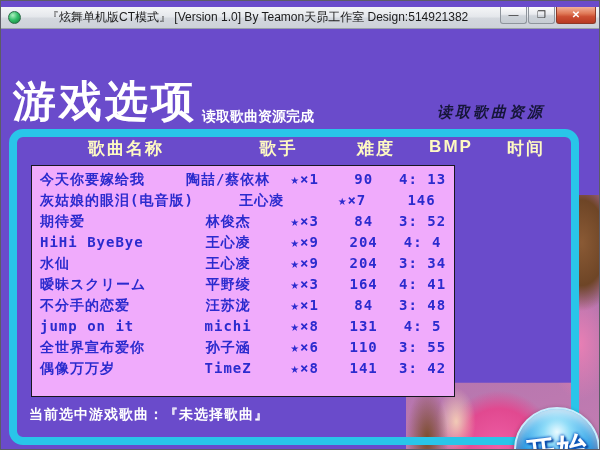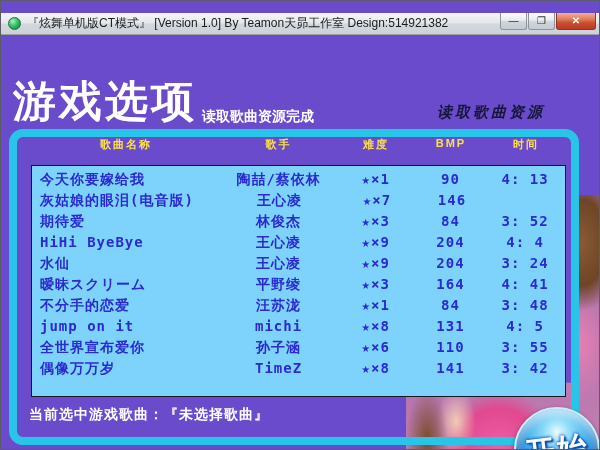--- a/index.html
+++ b/index.html
@@ -2,23 +2,23 @@
 <html><head>
 <meta charset="utf-8">
 <style>
   * { margin:0; padding:0; box-sizing:border-box; }
   body { width:600px; height:450px; font-family:"Liberation Sans", sans-serif; }
 
   .window { position:relative; width:600px; height:450px; background:#6A4BCB;
             border:1px solid #5c5c66; overflow:hidden; }
 
   
-  .titlebar { position:absolute; left:0; top:12px; width:100%; height:22px;
+  .titlebar { position:absolute; left:0; top:6px; width:100%; height:22px;
               background:linear-gradient(#f4f5f7 0%, #e5e8ec 45%, #d3d7dd 55%, #cdd2d9 100%);
-              border-bottom:1px solid #9aa0a8; display:flex; align-items:center; z-index:20; }
+              border-bottom:1px solid #9aa0a8; display:flex; align-items:center; z-index:20;gap:20px; }
   .app-icon { width:13px; height:13px; border-radius:50%; margin:0 6px 0 7px;
               background:radial-gradient(circle at 35% 30%, #aef0c0 0%, #35c06a 45%, #0f7a3a 100%);
               border:1px solid #2a6b46; flex:0 0 auto; }
   .title-text { font-size:12px; color:#1b1b1b; white-space:nowrap; overflow:hidden; }
   .winbtns { position:absolute; right:3px; top:0; display:flex; }
   .winbtn { width:27px; height:17px; font-size:10px; line-height:15px; text-align:center;
             color:#333; border:1px solid #8e949c; border-top:none;
             background:linear-gradient(#fdfdfd, #e8eaee 45%, #cfd4da 55%, #c6ccd3);
             border-radius:0 0 3px 3px; margin-left:1px; cursor:pointer; }
   .winbtn.close { width:40px; color:#fff; font-weight:bold;
@@ -46,31 +46,31 @@
   .load-complete { position:absolute; left:201px; top:41px; font-size:14px; font-weight:bold;
                    color:#ffffff; z-index:3; }
   .load-status { position:absolute; left:436px; top:36px; font-size:15px; font-weight:bold;
                  font-style:italic; color:#16163a; letter-spacing:3px; z-index:3;
                  font-family:Liberation Serif, serif; }
 
   .frame { position:absolute; left:8px; top:62px; width:570px; height:316px;
            border:8px solid #29C5E9; border-radius:14px; z-index:2; }
 
   .thead { position:absolute; left:30px; top:70px; width:535px; height:24px; display:flex;
-           z-index:3; color:#fde047; font-weight:bold; font-size:11px; letter-spacing:2px; }
+           z-index:3; color:#fef9c3; font-weight:bold; font-size:17px; letter-spacing:2px; }
   .thead > div { text-align:center; }
 
   .c-name   { width:190px; }
   .c-singer { width:115px; }
   .c-diff   { width:80px;  }
   .c-bmp    { width:70px;  }
   .c-time   { width:80px;  }
 
-  .listbox { position:absolute; left:30px; top:98px; width:535px; height:232px;
-             background:#7dd3fc; border:1px solid #17171f; z-index:3; overflow:hidden;
+  .listbox { position:absolute; left:30px; top:98px; width:424px; height:232px;
+             background:#f0abfc; border:1px solid #17171f; z-index:3; overflow:hidden;
              padding-top:3px; }
   .row { display:flex; height:21px; line-height:21px; color:#2B2BCE; font-weight:bold;
          font-size:14px; font-family:"DejaVu Sans Mono", monospace; cursor:pointer;
          letter-spacing:1px; }
   .row .c-name { text-align:left; padding-left:8px; white-space:nowrap; }
   .row > div { text-align:center; overflow:hidden; }
 
   .current-song { position:absolute; left:28px; top:339px; font-size:14px; font-weight:bold;
                   color:#ffffff; z-index:4; letter-spacing:1px; }
 
@@ -148,21 +148,21 @@
           <div class="c-singer">王心凌</div>
           <div class="c-diff">★×9</div>
           <div class="c-bmp">204</div>
           <div class="c-time">4: 4</div>
         </div>
         <div class="row">
           <div class="c-name">水仙</div>
           <div class="c-singer">王心凌</div>
           <div class="c-diff">★×9</div>
           <div class="c-bmp">204</div>
-          <div class="c-time">3: 24</div>
+          <div class="c-time">3: 34</div>
         </div>
         <div class="row">
           <div class="c-name">暧昧スクリーム</div>
           <div class="c-singer">平野绫</div>
           <div class="c-diff">★×3</div>
           <div class="c-bmp">164</div>
           <div class="c-time">4: 41</div>
         </div>
         <div class="row">
           <div class="c-name">不分手的恋爱</div>

